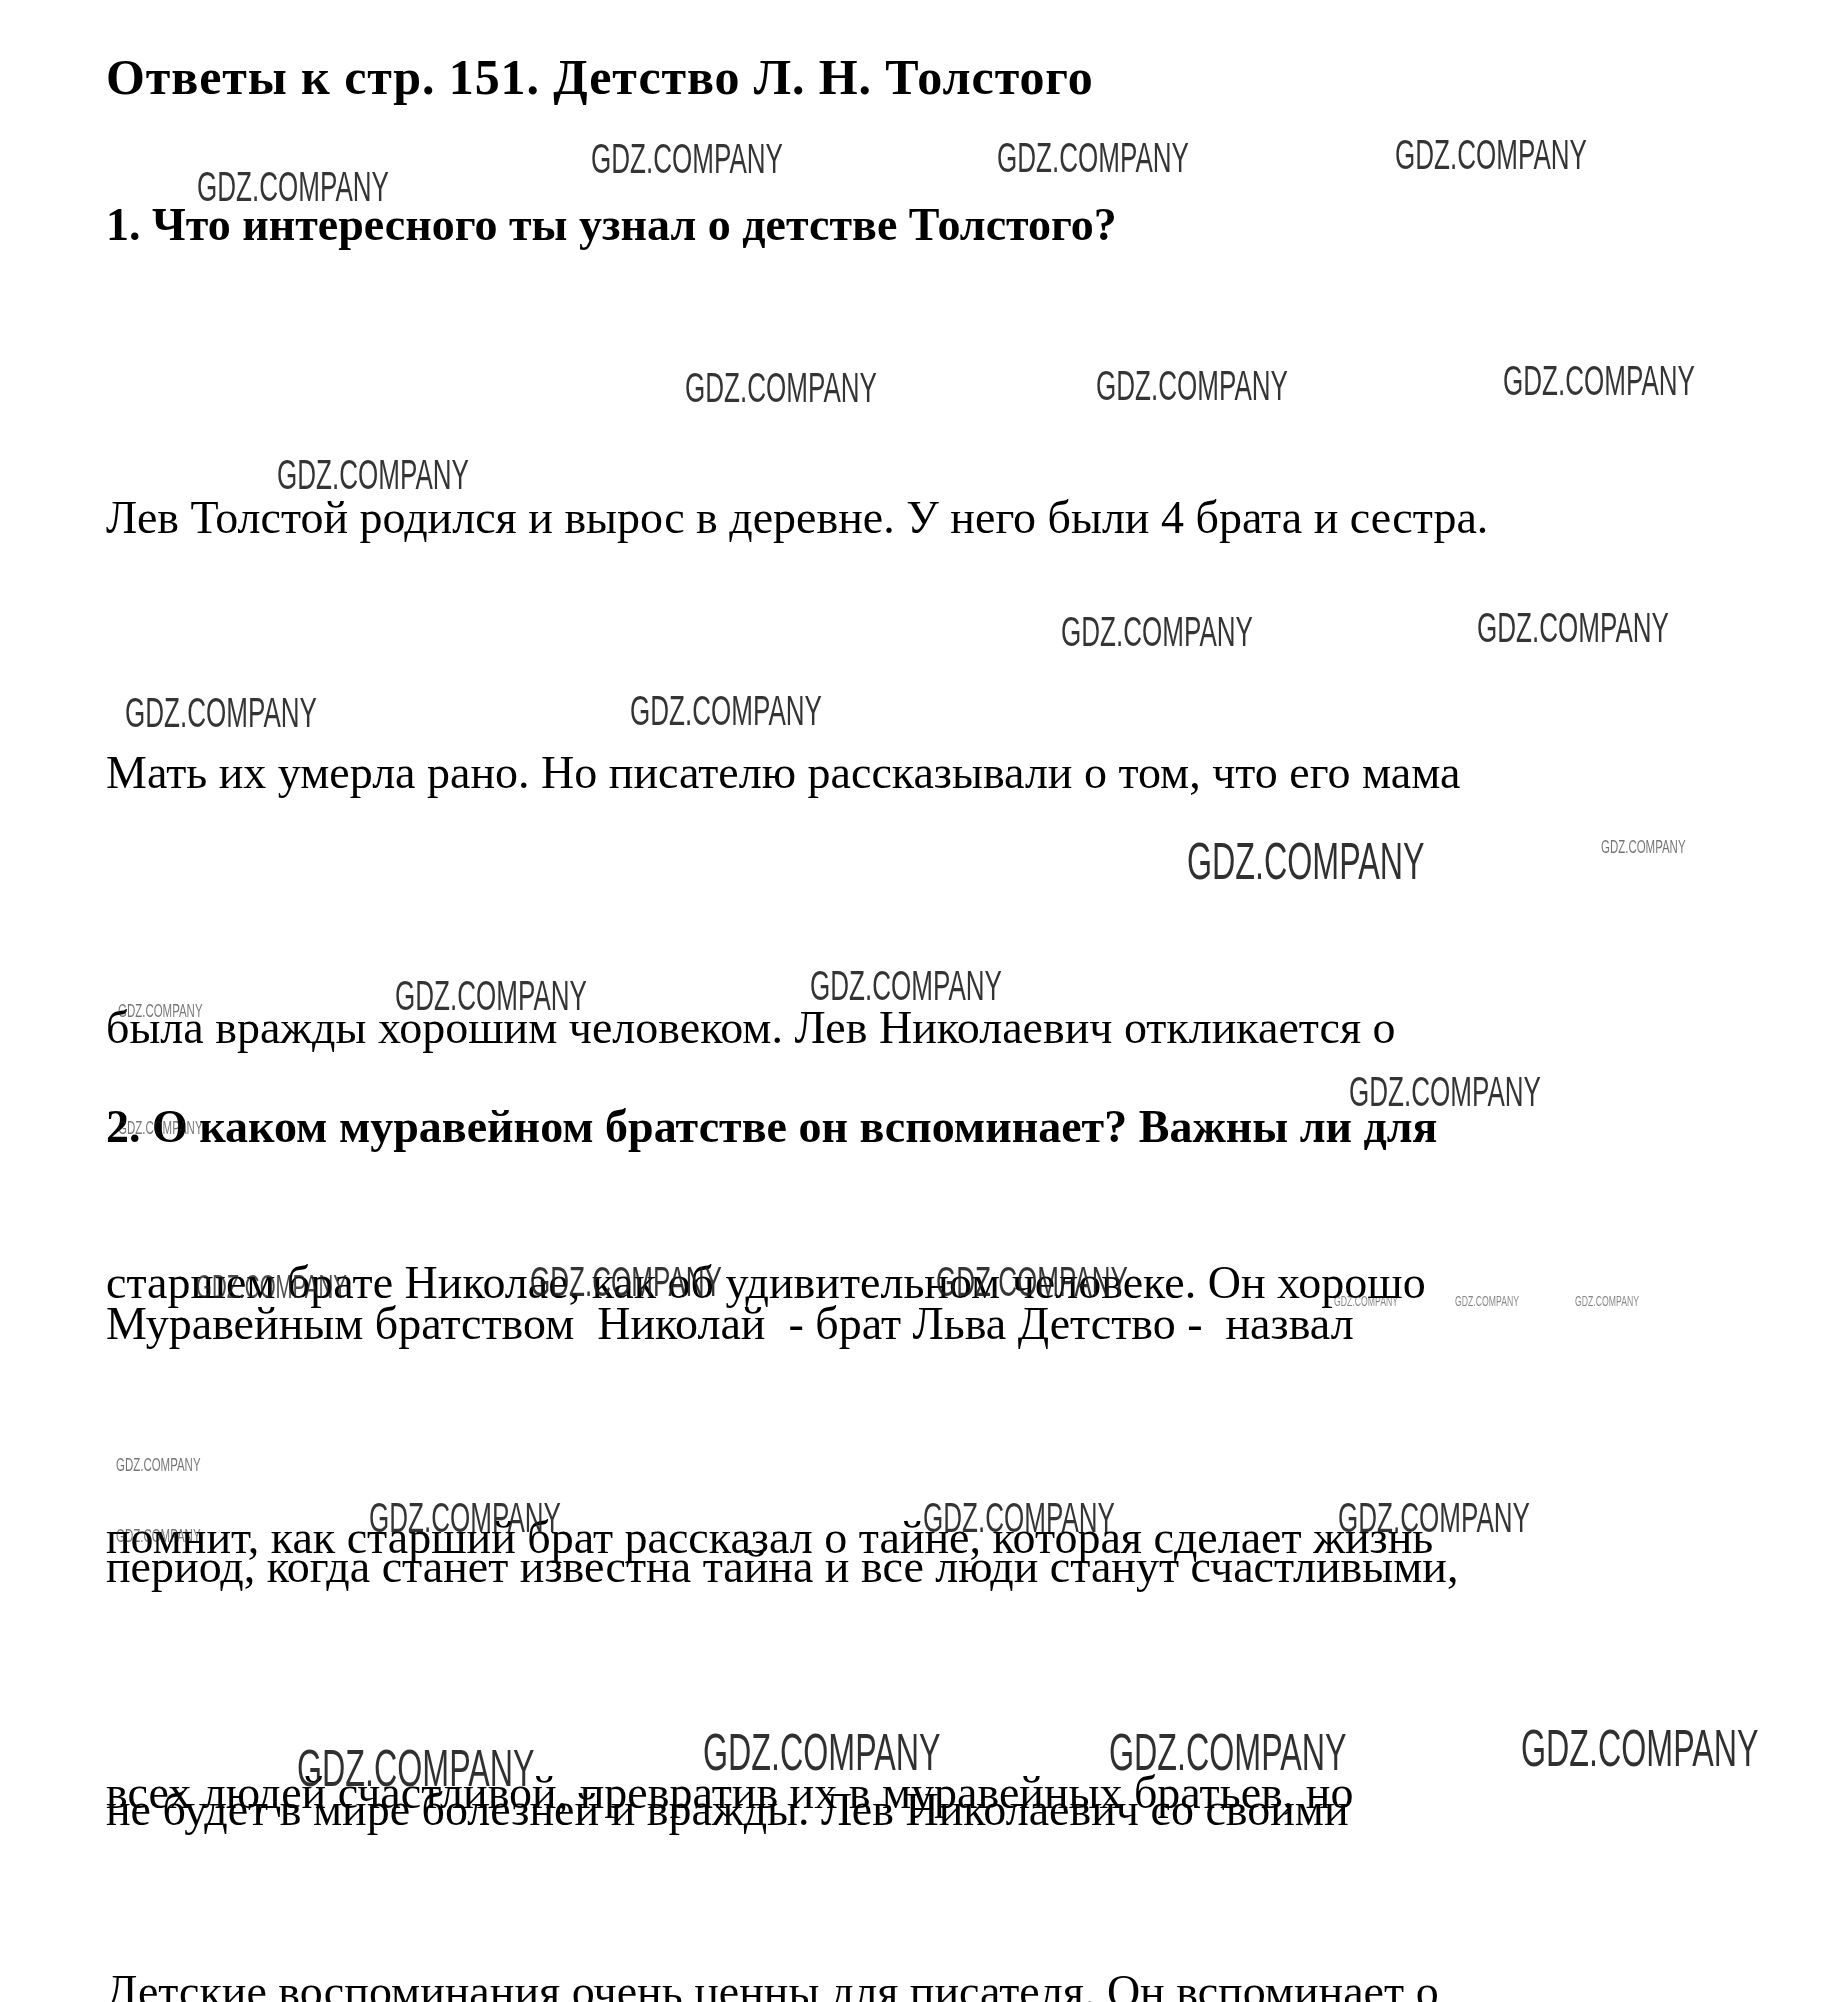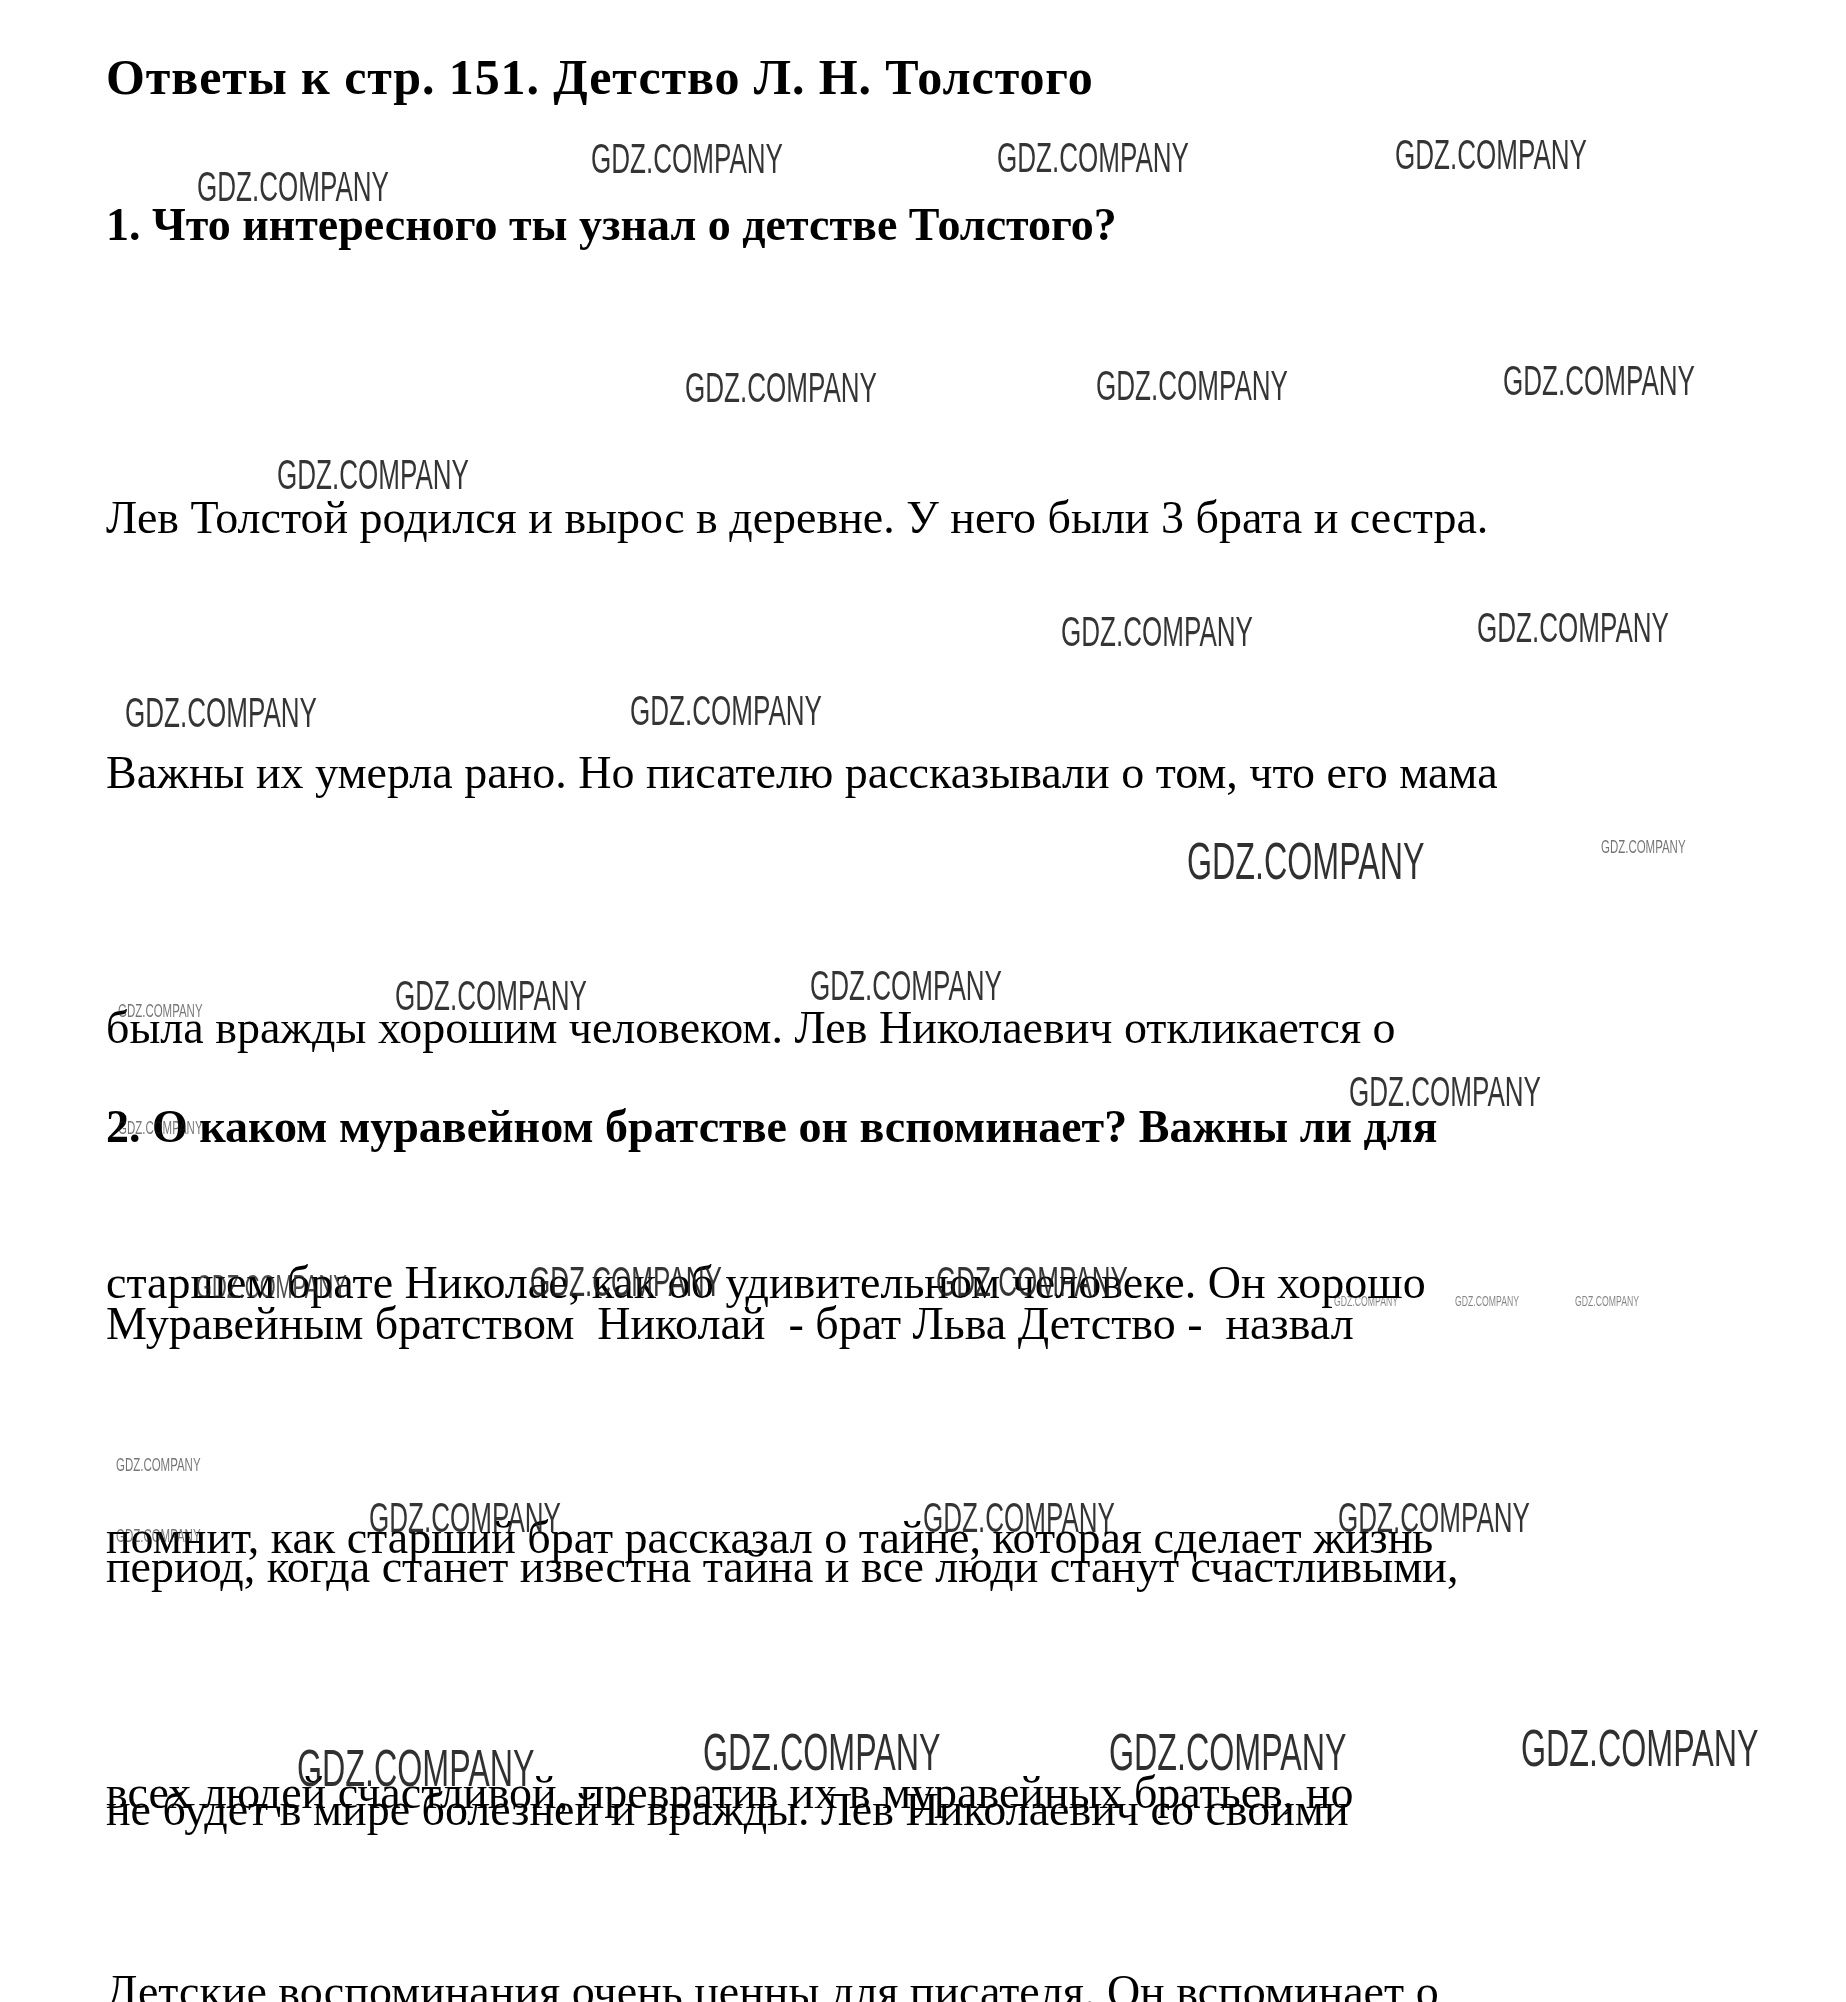--- a/index.html
+++ b/index.html
@@ -66,22 +66,22 @@
 </head>
 <body>
 
 <div class="page">
 
   <h1 class="doc-title">Ответы к стр. 151. Детство Л. Н. Толстого</h1>
 
   <h2 class="question q1">1. Что интересного ты узнал о детстве Толстого?</h2>
 
   <div class="answer a1">
-    <span class="line">Лев Толстой родился и вырос в деревне. У него были 3 брата и сестра.</span>
-    <span class="line">Важны их умерла рано. Но писателю рассказывали о том, что его мама</span>
+    <span class="line">Лев Толстой родился и вырос в деревне. У него были 4 брата и сестра.</span>
+    <span class="line">Мать их умерла рано. Но писателю рассказывали о том, что его мама</span>
     <span class="line">была вражды хорошим человеком. Лев Николаевич откликается о</span>
     <span class="line">старшем брате Николае, как об удивительном человеке. Он хорошо</span>
     <span class="line">помнит, как старший брат рассказал о тайне, которая сделает жизнь</span>
     <span class="line">всех людей счастливой, превратив их в муравейных братьев, но</span>
     
   </div>
 
   <h2 class="question q2">
     <span class="line">2. О каком муравейном братстве он вспоминает? Важны ли для</span>
   </h2>

